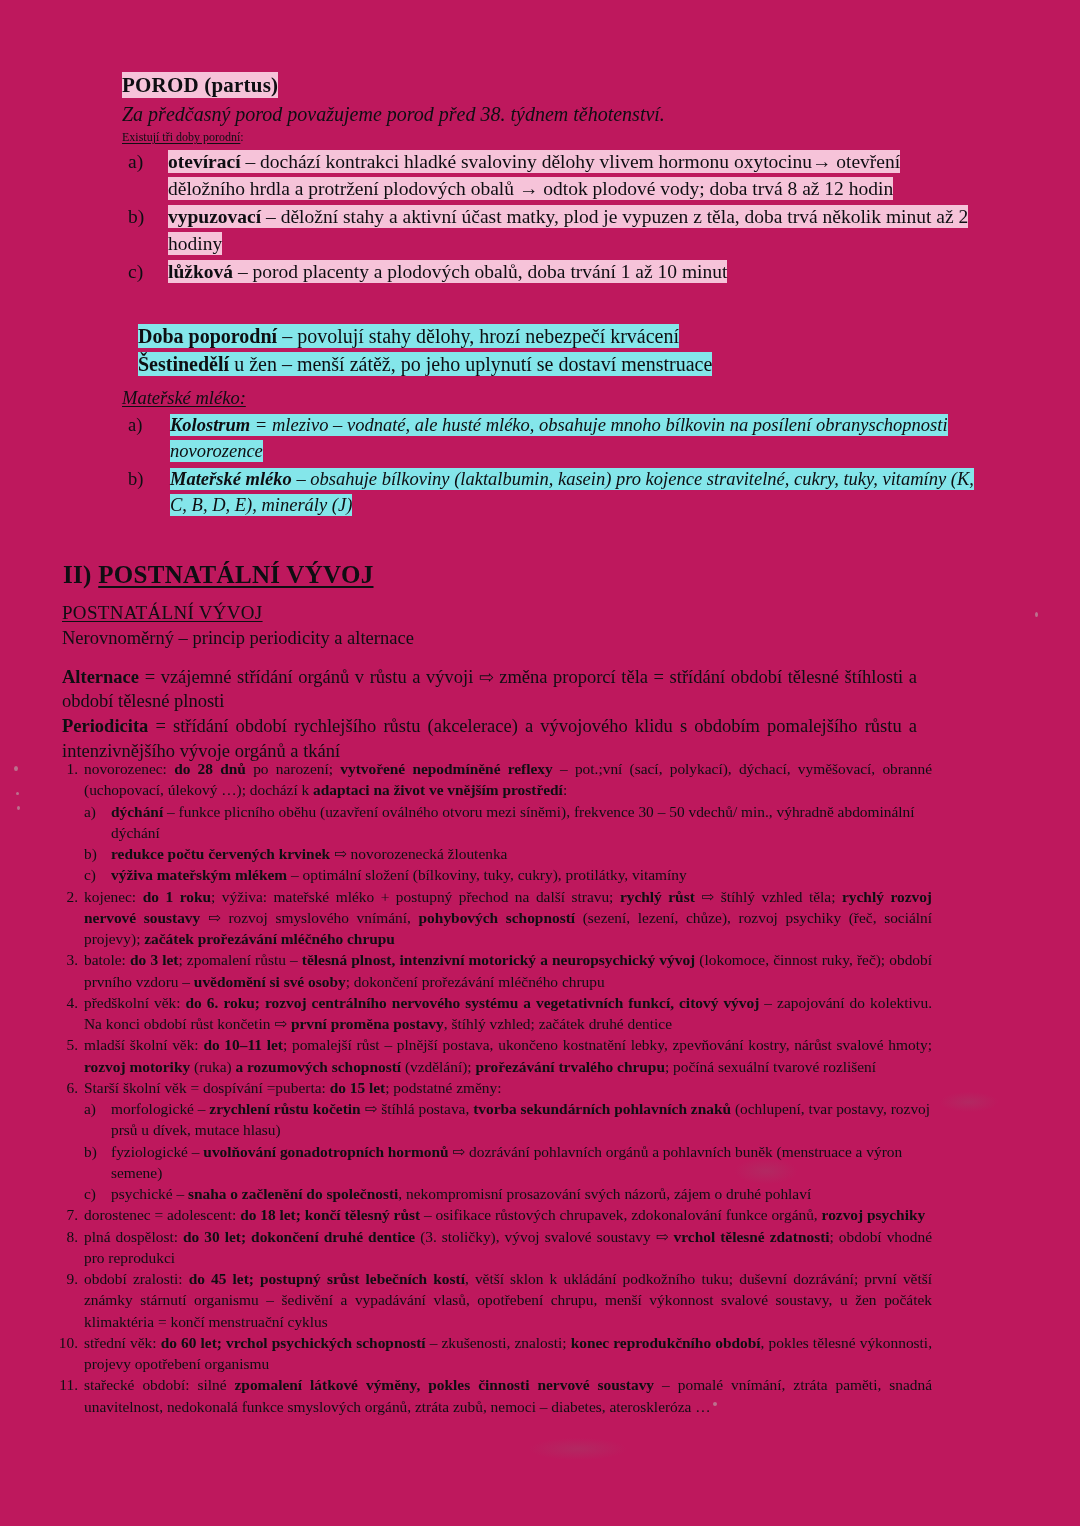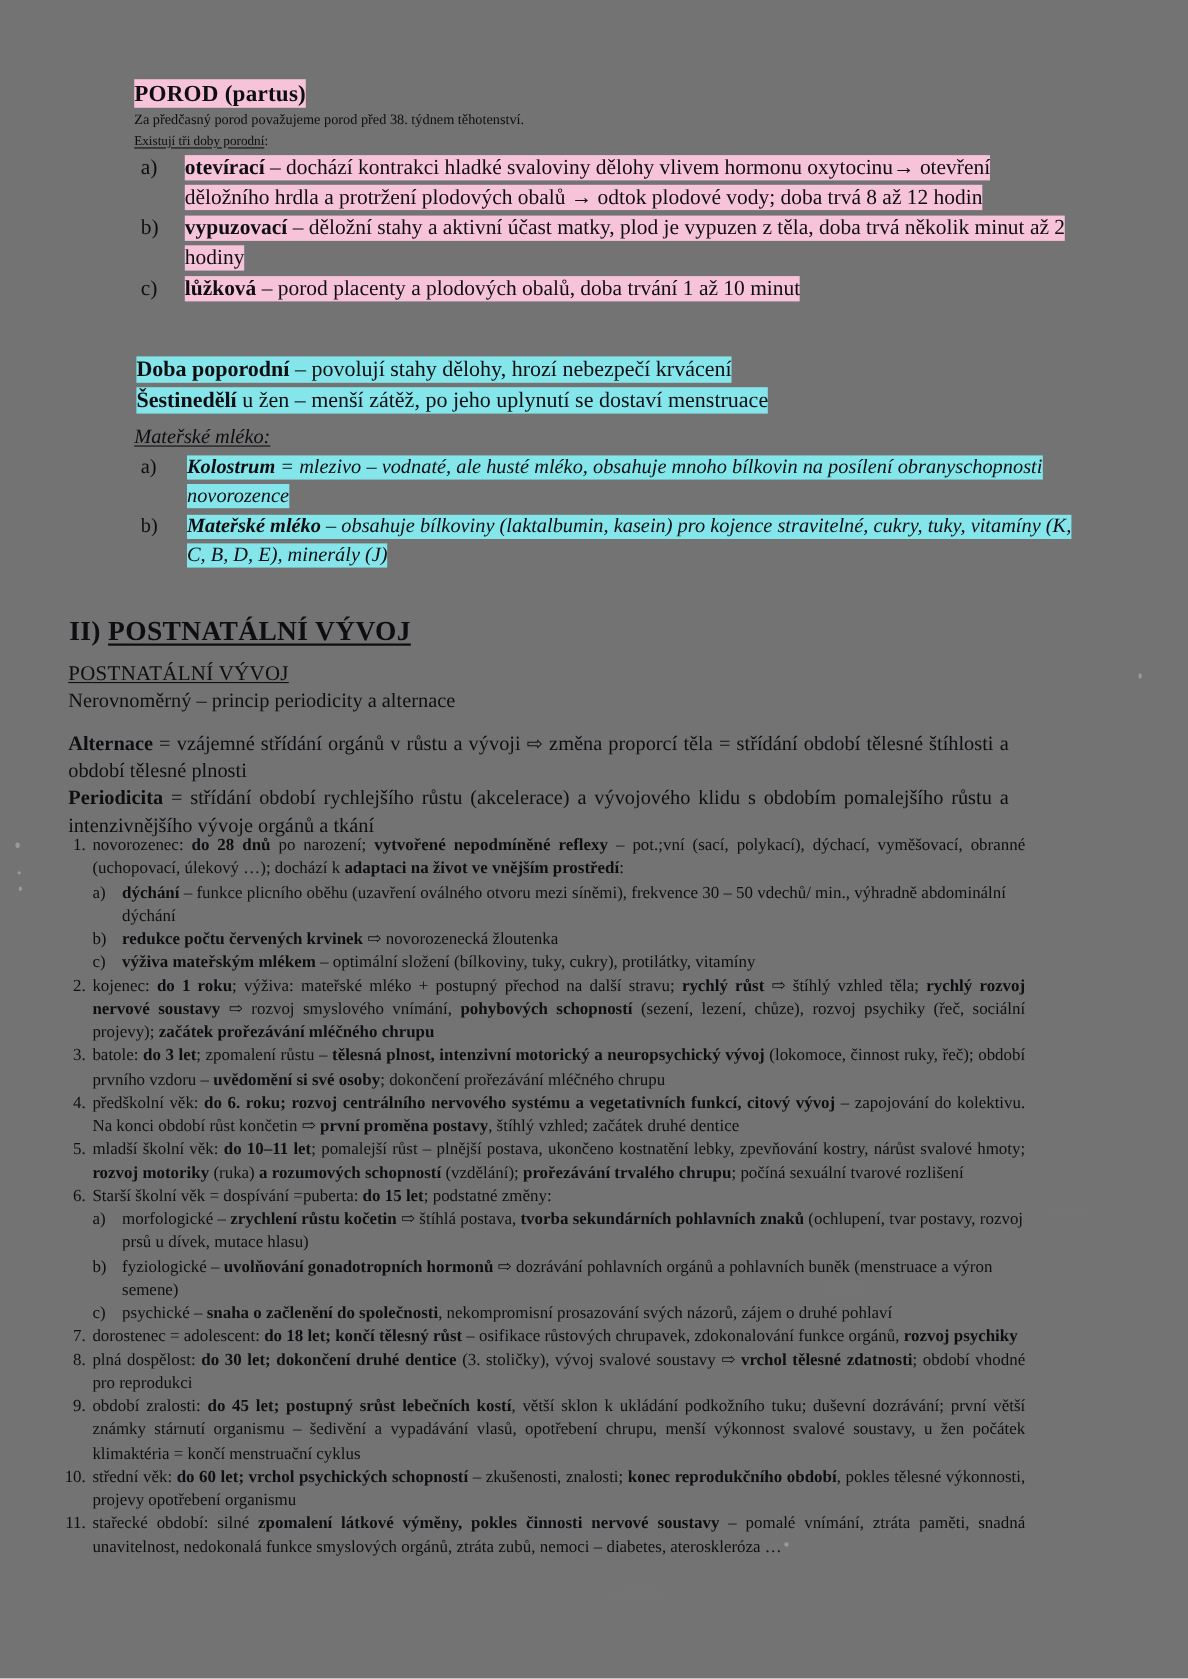--- a/index.html
+++ b/index.html
@@ -6,21 +6,21 @@
   html, body {
     margin: 0;
     padding: 0;
     background: #ffffff;
   }
   .page {
     position: relative;
     width: 1080px;
     height: 1526px;
     margin: 0 auto;
-    background: #737373;
+    background: #be185d;
     overflow: hidden;
     font-family: "Liberation Serif", "DejaVu Serif", serif;
     color: #0e0e12;
   }
   
   .speck {
     position: absolute;
     background: #b9b9b5;
     opacity: .55;
     border-radius: 50%;
@@ -41,21 +41,22 @@
     width: 852px;
   }
   .h-porod {
     font-size: 21px;
     font-weight: bold;
     letter-spacing: .2px;
     line-height: 1.28;
     margin: 0 0 2px 0;
   }
   .sub-italic {
-    font-size: 13px;
+    font-style: italic;
+    font-size: 20px;
     line-height: 1.3;
     margin: 0 0 2px 0;
   }
   .underline-head {
     font-size: 12px;
     line-height: 1.35;
     margin: 0 0 4px 0;
   }
   .underline-head .u { text-decoration: underline; text-underline-offset: 2px; }
 
@@ -89,21 +90,21 @@
   }
   .hl-cyan {
     background: #84e6ea;
     box-decoration-break: clone;
     -webkit-box-decoration-break: clone;
     padding: 1px 0;
   }
 
   .blk-doba {
     position: absolute;
-    left: 124px;
+    left: 138px;
     top: 322px;
     width: 860px;
     font-size: 20px;
     line-height: 1.42;
   }
   .blk-doba .ln { margin: 0; }
 
   .blk-mleko {
     position: absolute;
     left: 122px;

